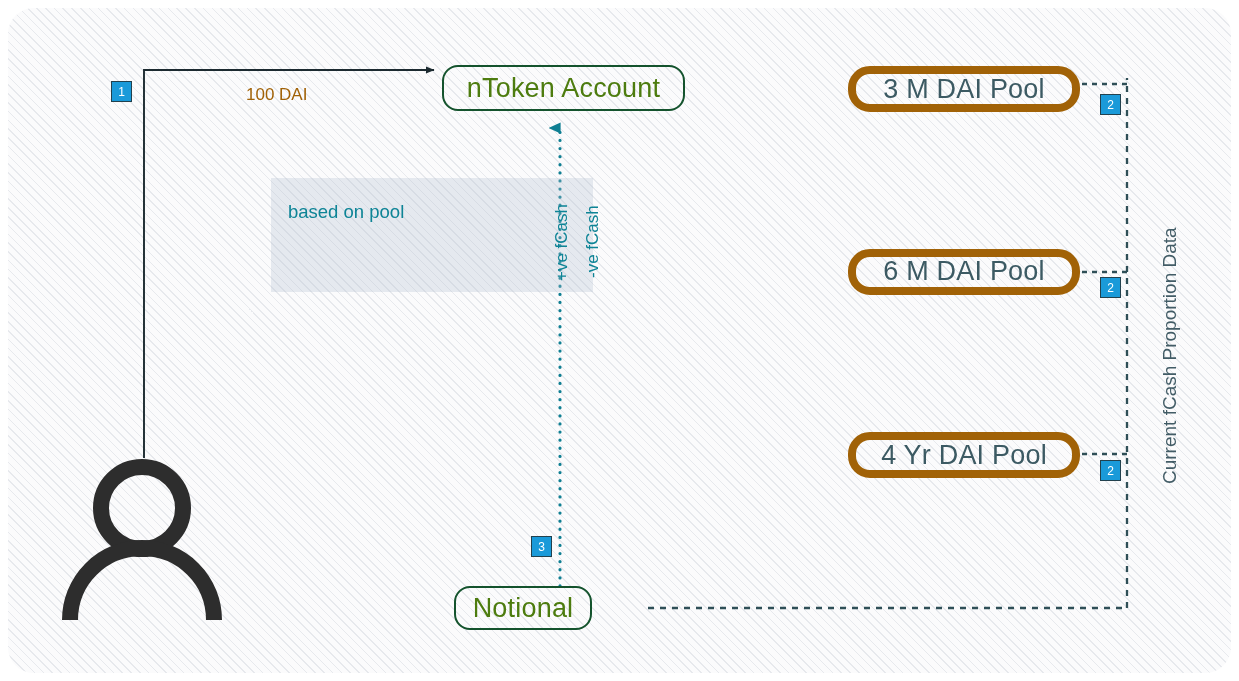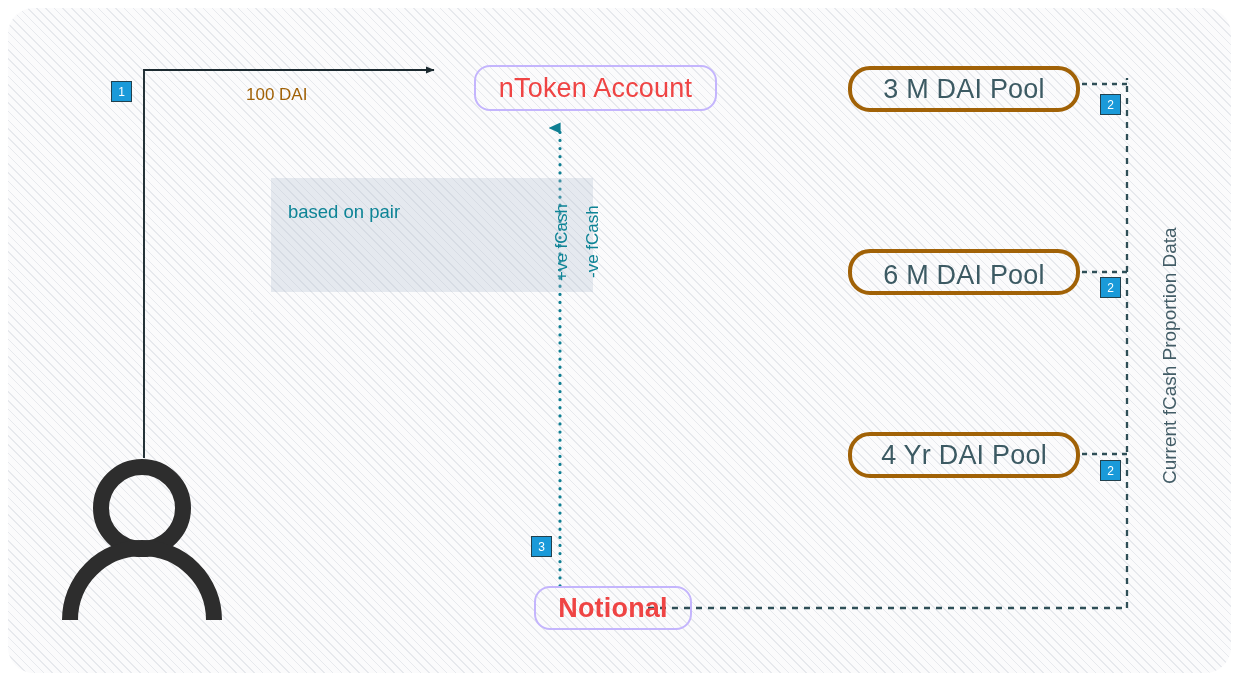--- a/index.html
+++ b/index.html
@@ -38,29 +38,28 @@
   }
   .node {
     position: absolute;
     box-sizing: border-box;
     display: flex;
     align-items: center;
     justify-content: center;
     background: transparent;
   }
   .node-teal {
-    border: 2px solid #c4b5fd;
+    border: 2px solid #14532d;
     border-radius: 16px;
-    color: #ef4444;
+    color: #4d7c0f;
     font-size: 27px;
     letter-spacing: 0.2px;
-    margin-left: 32px;
   }
   .node-slate {
-    border: 4px solid #a16207;
+    border: 8px solid #a16207;
     border-radius: 22px;
     color: #3c5a63;
     font-size: 27px;
     letter-spacing: 0.2px;
   }
   .badge {
     position: absolute;
     width: 21px;
     height: 21px;
     box-sizing: border-box;
@@ -142,39 +141,39 @@
   <g>
     <circle cx="142" cy="508" r="41" fill="none" stroke="#2d2d2d" stroke-width="16"></circle>
     <path d="M70,620 A72,72 0 0 1 214,620" fill="none" stroke="#2d2d2d" stroke-width="16"></path>
   </g>
 </svg>
 
 <div class="node node-teal" style="left:442px; top:65px; width:243px; height:46px;">
   <span>nToken Account</span>
 </div>
 
-<div class="node node-teal" style="left:502px; top:586px; width:158px; height:44px;font-weight:bold;">
+<div class="node node-teal" style="left:454px; top:586px; width:138px; height:44px;">
   <span>Notional</span>
 </div>
 
 <div class="node node-slate" style="left:848px; top:66px; width:232px; height:46px;">
   <span>3 M DAI Pool</span>
 </div>
 
 <div class="node node-slate" style="left:848px; top:249px; width:232px; height:46px;align-items:flex-end;">
   <span>6 M DAI Pool</span>
 </div>
 
 <div class="node node-slate" style="left:848px; top:432px; width:232px; height:46px;">
   <span>4 Yr DAI Pool</span>
 </div>
 
 <div class="note-box"></div>
 <div class="note-text">
-  <div>based on pair</div>
+  <div>based on pool</div>
 </div>
 
 <div class="plain-label" style="left:246px; top:85px;">100 DAI</div>
 
 <div class="vlabel" style="left:552px; top:281px; transform:rotate(-90deg);">+ve fCash</div>
 
 <div class="vlabel" style="left:583px; top:278px; transform:rotate(-90deg);">-ve fCash</div>
 
 <div class="vlabel-slate" style="left:1159px; top:484px; transform:rotate(-90deg);">Current fCash Proportion Data</div>
 

